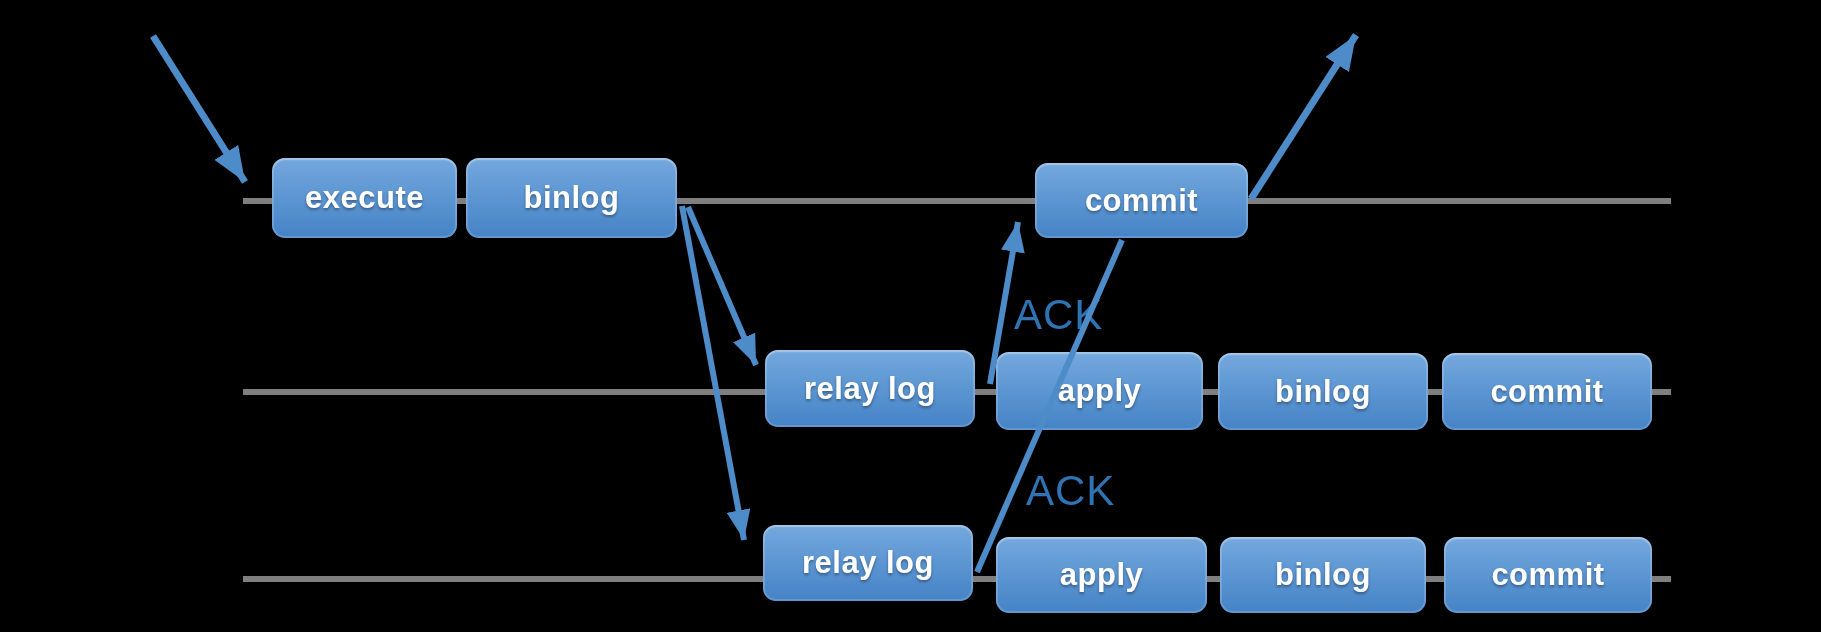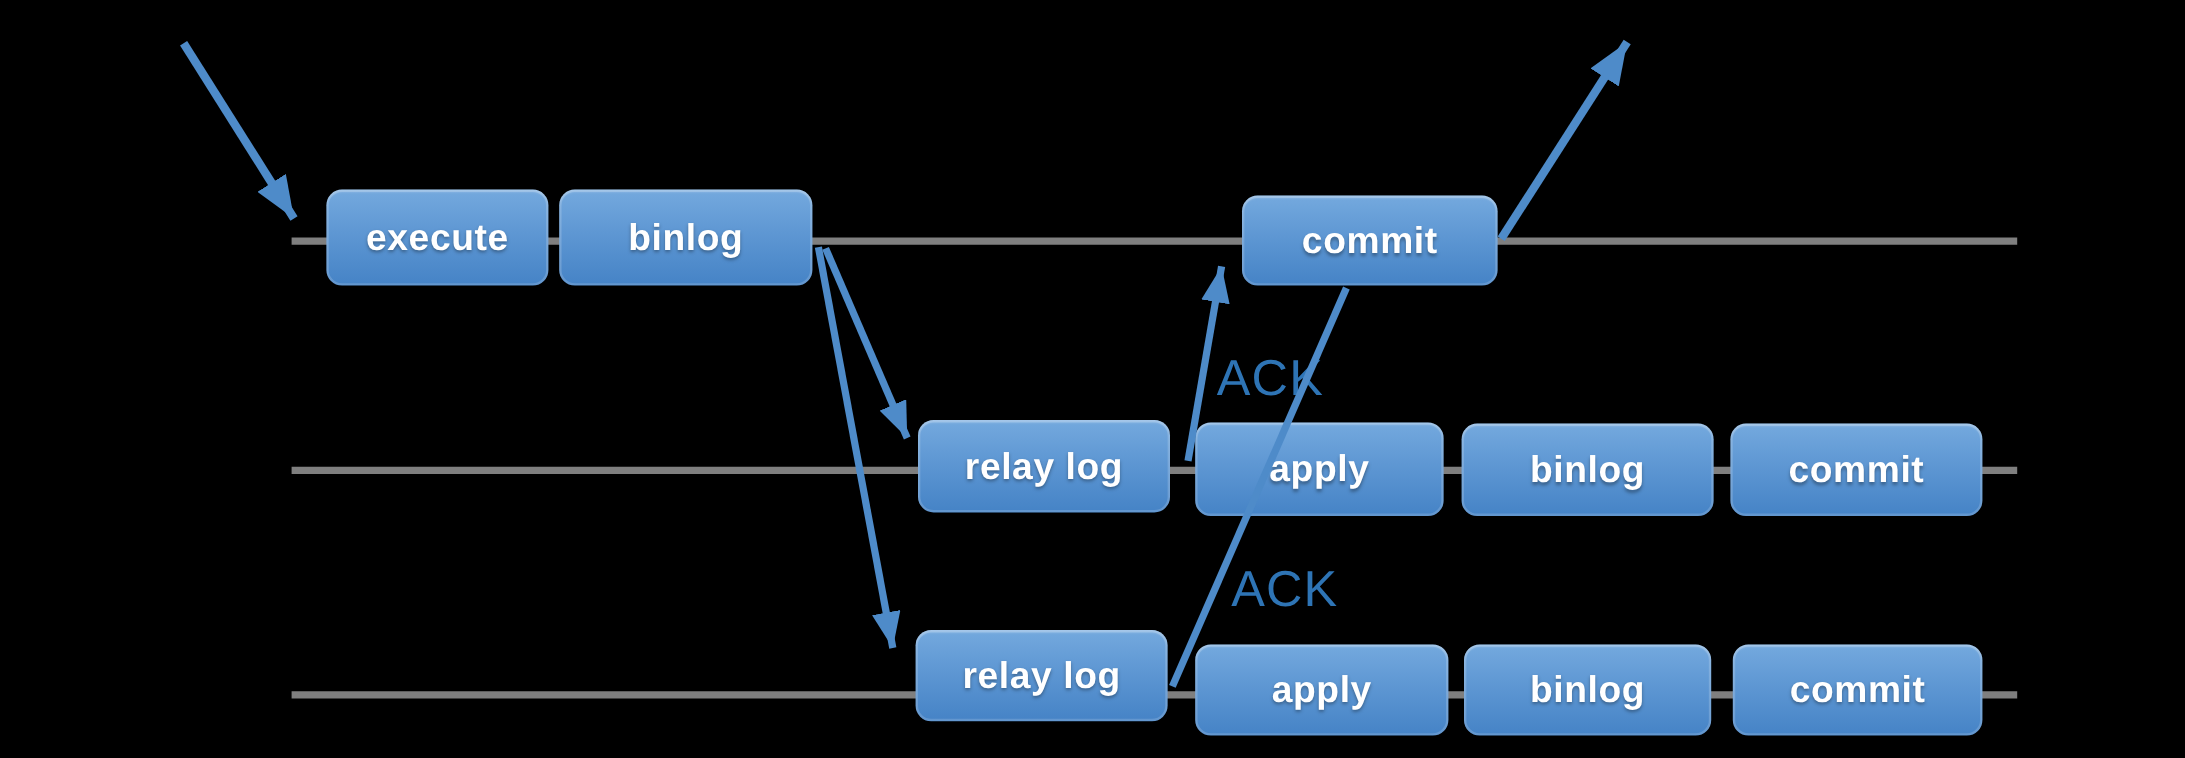--- a/index.html
+++ b/index.html
@@ -7,21 +7,20 @@
     padding: 0;
     background: #000;
     font-family: "Liberation Sans", sans-serif;
   }
   .canvas {
     position: relative;
     width: 1671px;
     height: 632px;
     background: #000;
     overflow: hidden;
-    padding-left: 10px;
   }
   .layer {
     position: absolute;
     left: 0;
     top: 0;
     width: 1821px;
     height: 632px;
     pointer-events: none;
   }
   .box {

